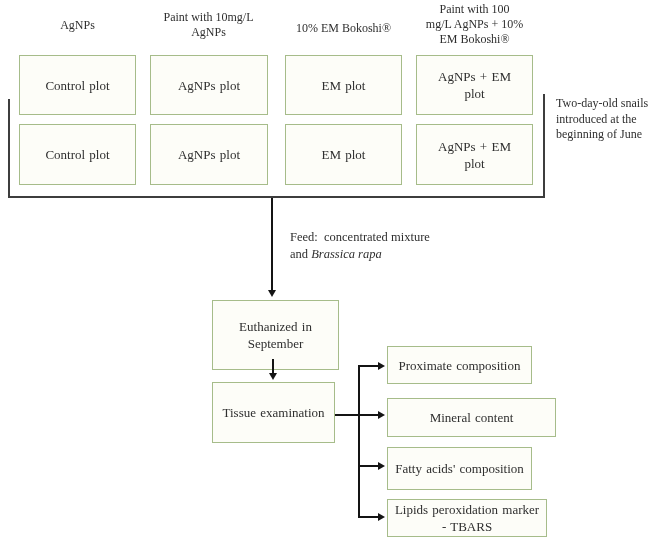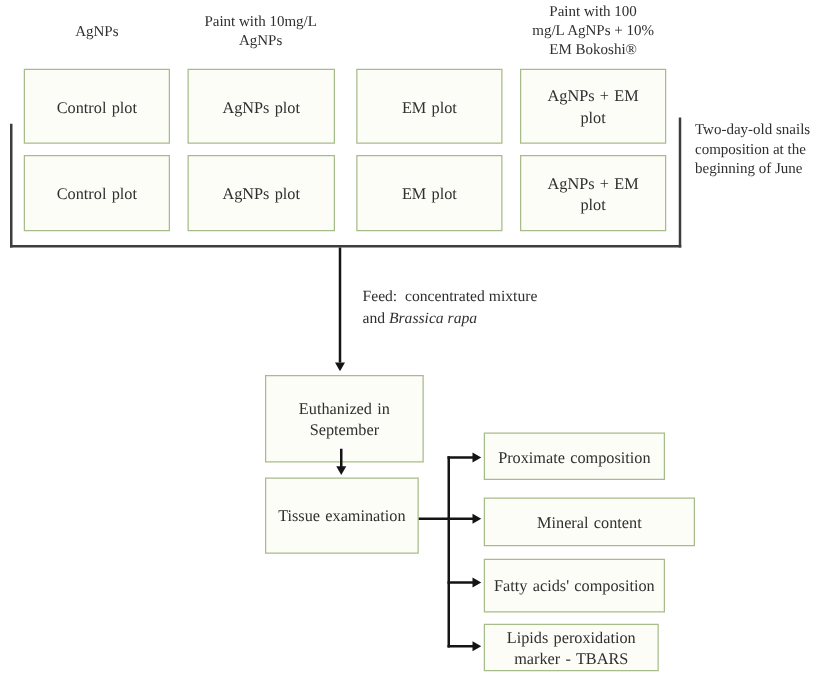--- a/index.html
+++ b/index.html
@@ -76,20 +76,23 @@
 
 <div id="figure">
 
   <div class="hdr" style="left:19px;top:18px;width:117px;">
     <span class="hdr-line">AgNPs</span>
   </div>
   <div class="hdr" style="left:150px;top:10px;width:117px;">
     <span class="hdr-line">Paint with 10mg/L</span>
     <span class="hdr-line">AgNPs</span>
   </div>
+  <div class="hdr" style="left:285px;top:21px;width:117px;">
+    <span class="hdr-line">10% EM Bokoshi®</span>
+  </div>
   <div class="hdr" style="left:409px;top:2px;width:131px;">
     <span class="hdr-line">Paint with 100</span>
     <span class="hdr-line">mg/L AgNPs + 10%</span>
     <span class="hdr-line">EM Bokoshi®</span>
   </div>
 
   <div class="box" style="left:19px;top:55px;width:117px;height:60px;">Control plot</div>
   <div class="box" style="left:150px;top:55px;width:118px;height:60px;">AgNPs plot</div>
   <div class="box" style="left:285px;top:55px;width:117px;height:60px;">EM plot</div>
   <div class="box" style="left:416px;top:55px;width:117px;height:60px;">AgNPs + EM plot</div>
@@ -98,21 +101,21 @@
   <div class="box" style="left:150px;top:124px;width:118px;height:61px;">AgNPs plot</div>
   <div class="box" style="left:285px;top:124px;width:117px;height:61px;">EM plot</div>
   <div class="box" style="left:416px;top:124px;width:117px;height:61px;">AgNPs + EM plot</div>
 
   <div class="line bracket" style="left:8px;top:99px;width:2px;height:99px;"></div>
   <div class="line bracket" style="left:8px;top:196px;width:537px;height:2px;"></div>
   <div class="line bracket" style="left:543px;top:94px;width:2px;height:104px;"></div>
 
   <div class="note" style="left:556px;top:96px;width:104px;">
     <span class="nline">Two-day-old snails</span>
-    <span class="nline">composition at the</span>
+    <span class="nline">introduced at the</span>
     <span class="nline">beginning of June</span>
   </div>
 
   <div class="line flowline" style="left:271px;top:198px;width:2px;height:92px;"></div>
   <div class="arrow-down" style="left:268px;top:290px;"></div>
 
   <div class="feed" style="left:290px;top:229px;"><span>Feed:  concentrated mixture</span><br><span>and </span><span class="species">Brassica rapa</span></div>
 
   <div class="box" style="left:212px;top:300px;width:127px;height:70px;padding:0 8px;">Euthanized in September</div>
 
@@ -132,15 +135,15 @@
 
   <div class="line flowline" style="left:358px;top:465px;width:21px;height:2px;"></div>
   <div class="arrow-right" style="left:378px;top:462px;"></div>
 
   <div class="line flowline" style="left:358px;top:516px;width:21px;height:2px;"></div>
   <div class="arrow-right" style="left:378px;top:513px;"></div>
 
   <div class="box result" style="left:387px;top:346px;width:145px;height:38px;">Proximate composition</div>
   <div class="box result" style="left:387px;top:398px;width:169px;height:39px;">Mineral content</div>
   <div class="box result" style="left:387px;top:447px;width:145px;height:43px;">Fatty acids' composition</div>
-  <div class="box result" style="left:387px;top:499px;width:140px;height:38px;">Lipids peroxidation marker - TBARS</div>
+  <div class="box result" style="left:387px;top:499px;width:160px;height:38px;">Lipids peroxidation marker - TBARS</div>
 
 </div>
 
 </body></html>

